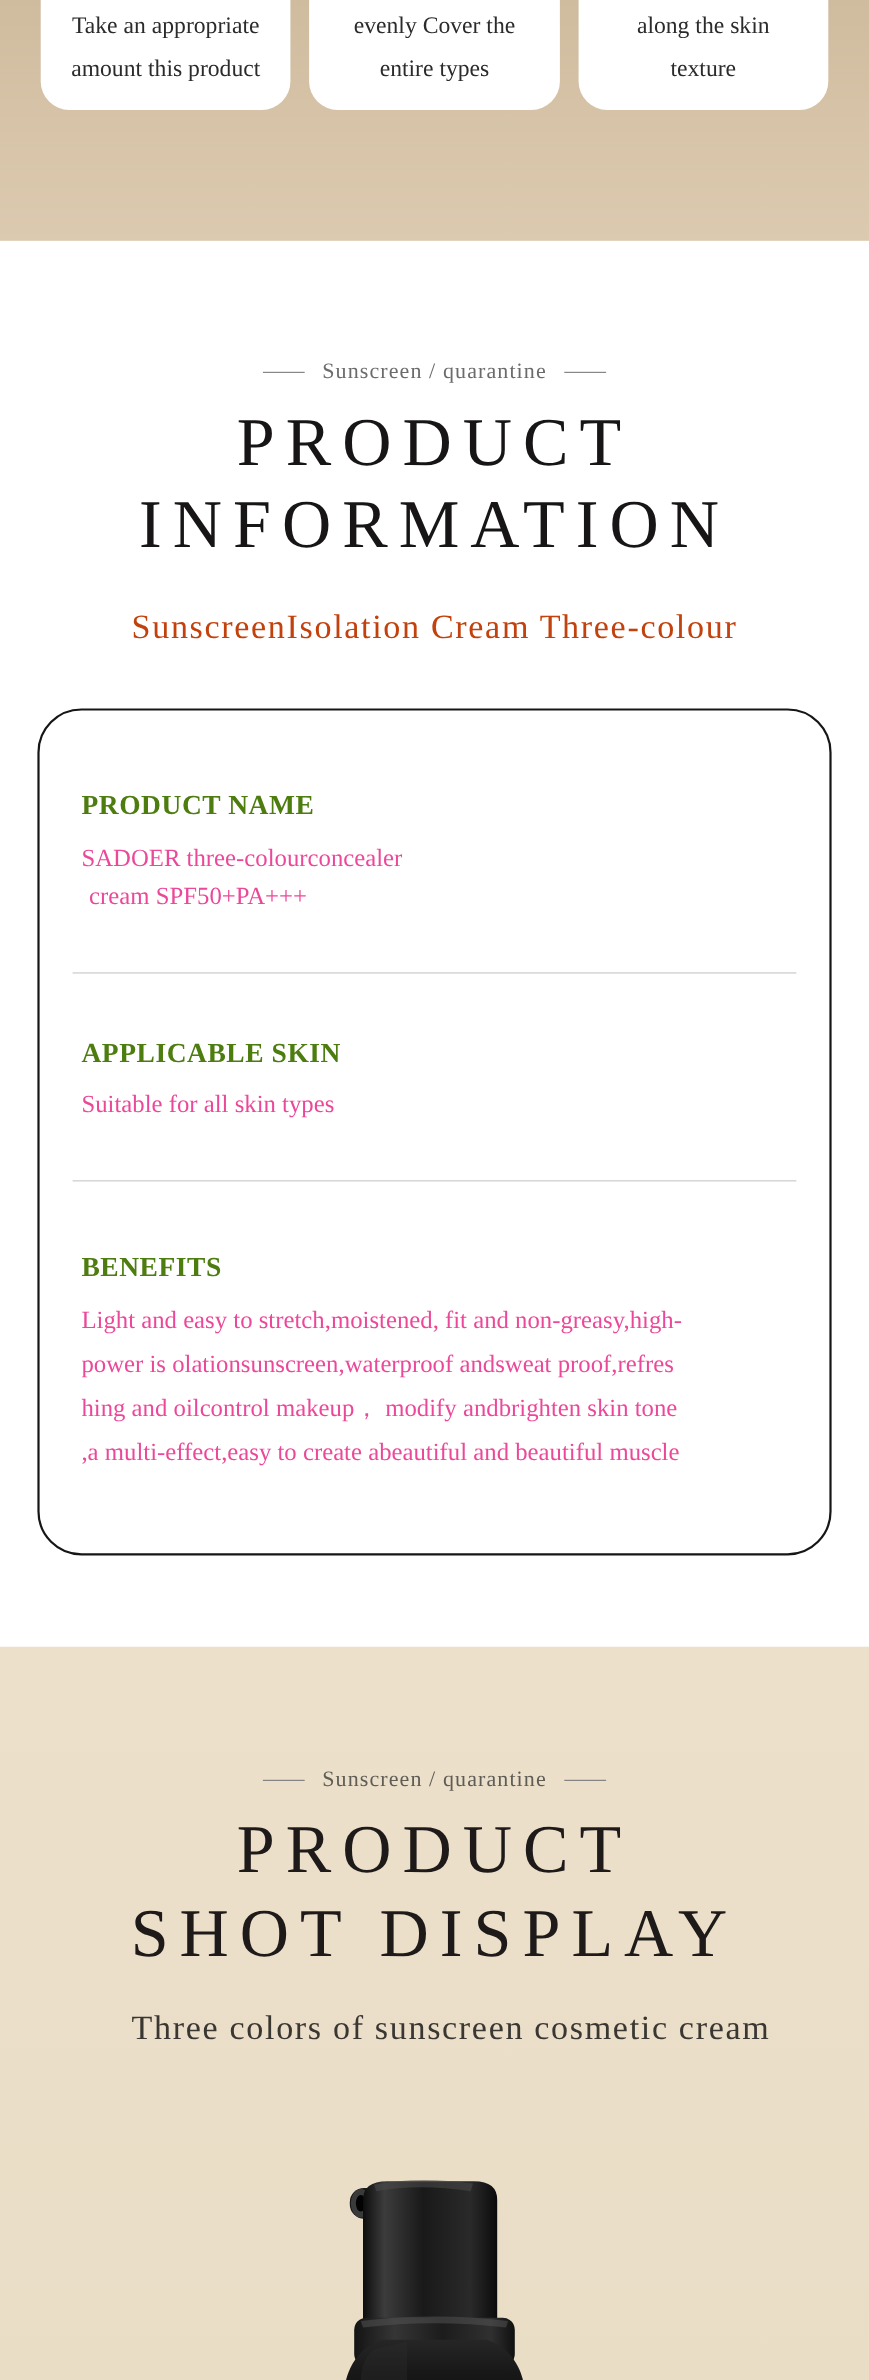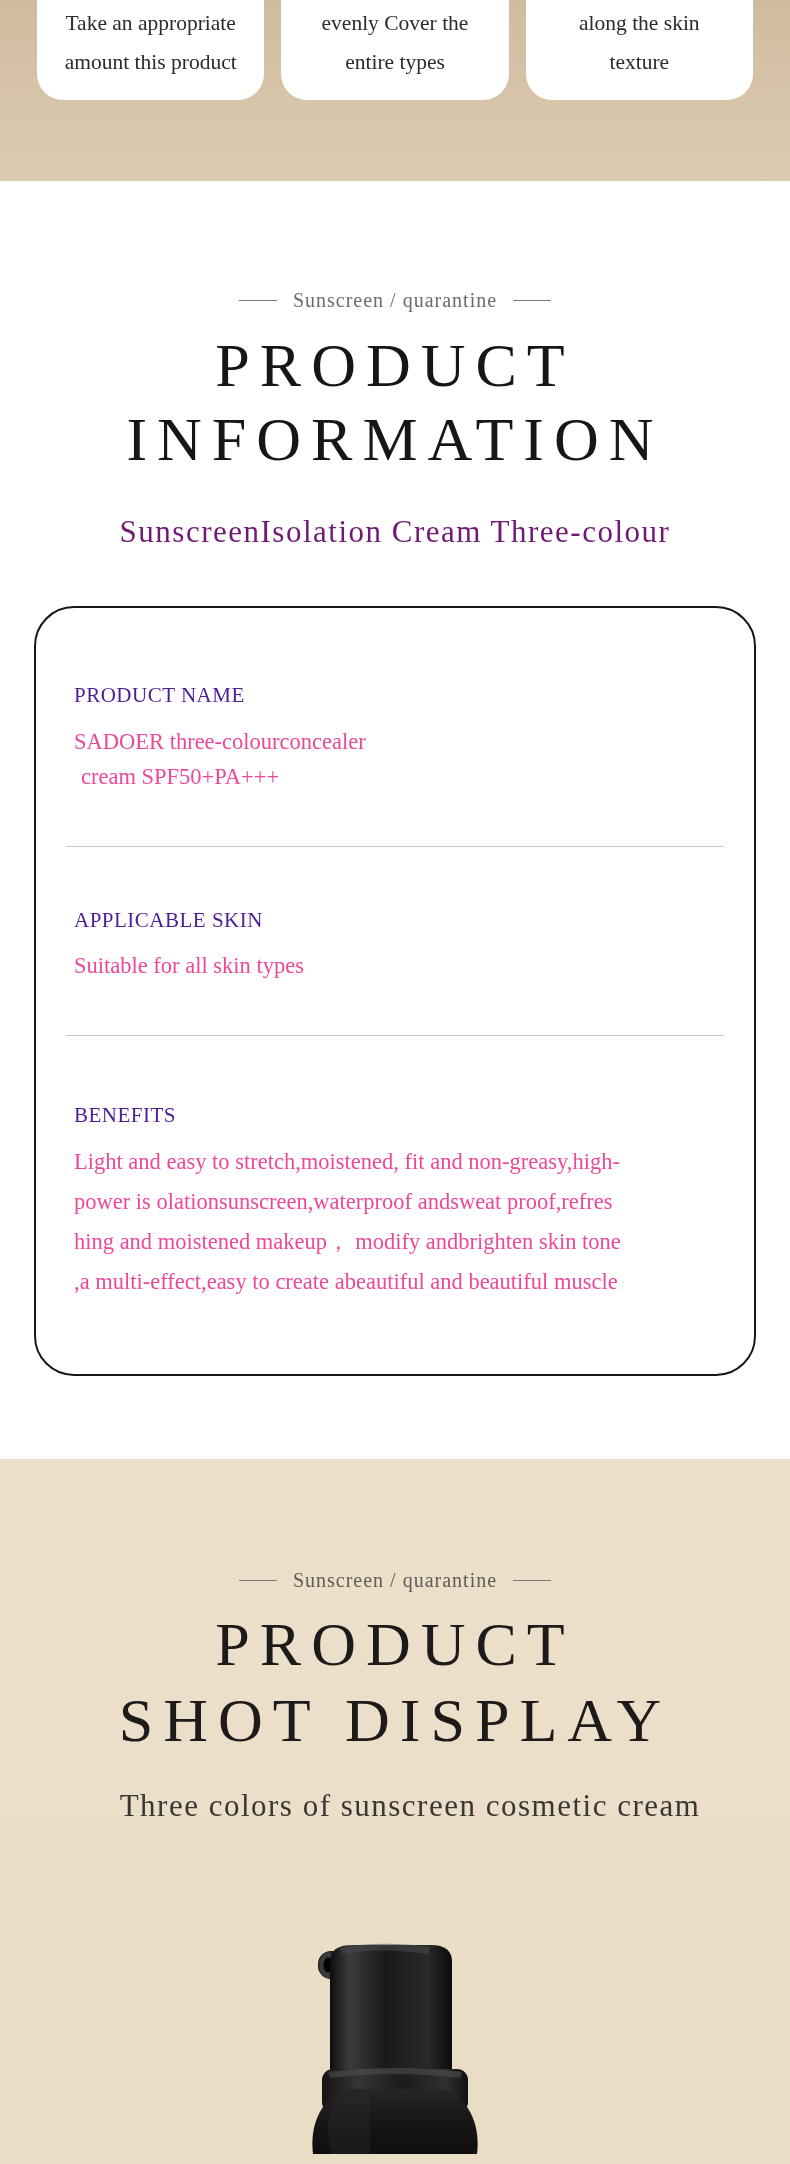--- a/index.html
+++ b/index.html
@@ -5,21 +5,21 @@
   * { margin:0; padding:0; box-sizing:border-box; }
   html,body { background:#ffffff; }
   body {
     width:790px; height:2164px; margin:0 auto; overflow:hidden;
     font-family:"Liberation Serif","DejaVu Serif",serif;
     -webkit-font-smoothing:antialiased;
   }
 
   
   .hero {
-    height:181px; overflow:hidden;
+    height:219px; overflow:hidden;
     background:linear-gradient(180deg,#cfbb9e 0%,#d6c3a7 45%,#dccab0 100%);
   }
   .hero-cards {
     display:flex; gap:17px; padding:0 37px;
   }
   .step-card {
     flex:1 1 0; height:152px; margin-top:-52px;
     background:#ffffff; border-radius:26px;
     text-align:center; padding-top:56px;
     font-size:21.5px; line-height:39px; color:#2b2b2b;
@@ -33,37 +33,37 @@
   .dash {
     display:inline-block; width:38px; height:0;
     border-top:1.6px solid #7a7a7a; margin:0 16px;
   }
   .big-title {
     text-align:center; color:#171515;
     font-size:62px; line-height:74px; letter-spacing:10px;
     margin-top:16px; font-weight:400;
   }
   .subtitle {
-    text-align:center; color:#701a75;
+    text-align:center; color:#c2410c;
     font-size:31px; letter-spacing:1.5px;
   }
 
   
   .info-section { height:1278px; background:#ffffff; padding-top:108px; }
   .info-section .subtitle { margin-top:38px; }
 
   .info-card {
     width:722px; height:770px; margin:56px auto 0;
     border:2px solid #161616; border-radius:40px;
     padding-top:72px;
   }
   .card-block { padding-left:38px; padding-right:30px; }
   .card-heading {
-    font-size:21px; font-weight:400; letter-spacing:0.5px;
-    color:#4c1d95; line-height:30px;
+    font-size:25px; font-weight:700; letter-spacing:0.5px;
+    color:#4d7c0f; line-height:30px;
   }
   .card-text { font-size:22.5px; color:#ec4899; line-height:35px; }
   .name-lines { margin-top:14px; }
   .indent2 { padding-left:7px; }
   .divider {
     height:1px; background:#c6c6c6; margin:52px 30px 0 30px;
   }
   .spec-row { display:flex; margin-top:58px; }
   .spec-col-left { width:365px; }
   .spec-col-right { flex:1; }
@@ -137,21 +137,21 @@
       </div>
     </div>
 
     <div class="divider"></div>
 
     <div class="card-block benefits-block">
       <div class="card-heading">BENEFITS</div>
       <div class="benefits-lines">
         <div class="card-text">Light and easy to stretch,moistened, fit and non-greasy,high-</div>
         <div class="card-text">power is olationsunscreen,waterproof andsweat proof,refres</div>
-        <div class="card-text">hing and moistened makeup， modify andbrighten skin tone</div>
+        <div class="card-text">hing and oilcontrol makeup， modify andbrighten skin tone</div>
         <div class="card-text">,a multi-effect,easy to create abeautiful and beautiful muscle</div>
       </div>
     </div>
 
   </div>
 </div>
 
 <div class="shot-section">
   <div class="tagline">
     <span class="dash"></span>

